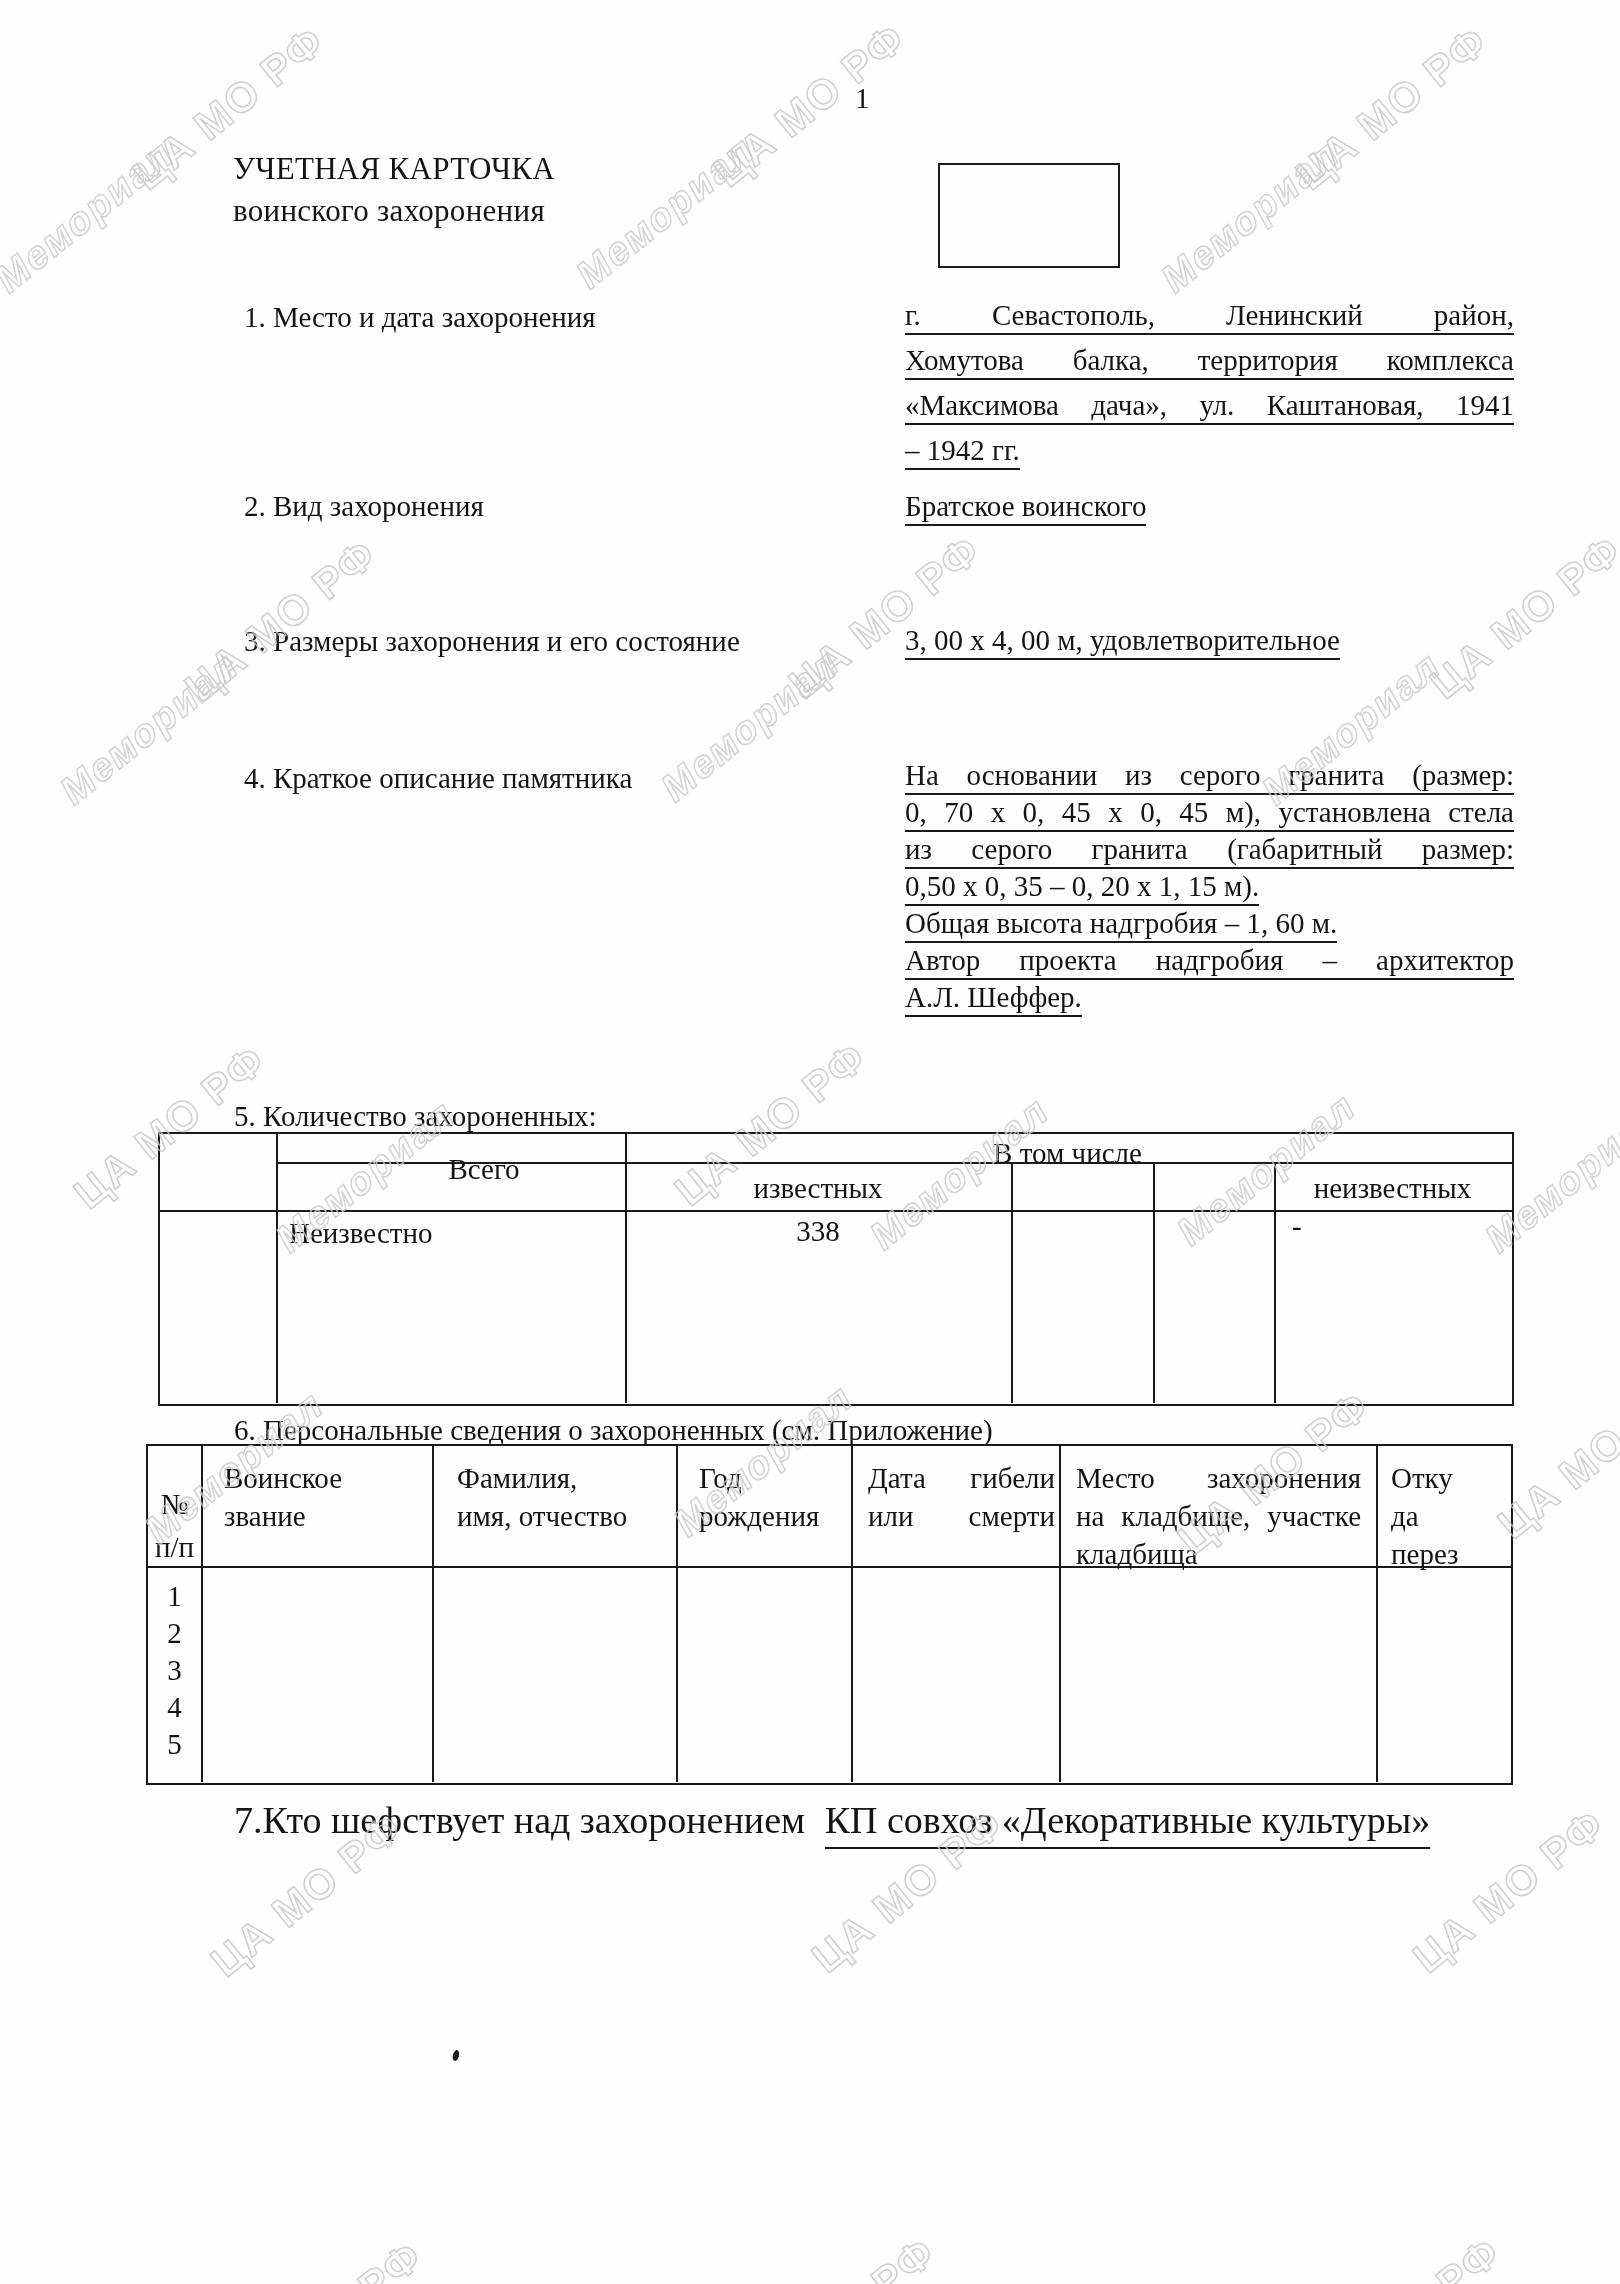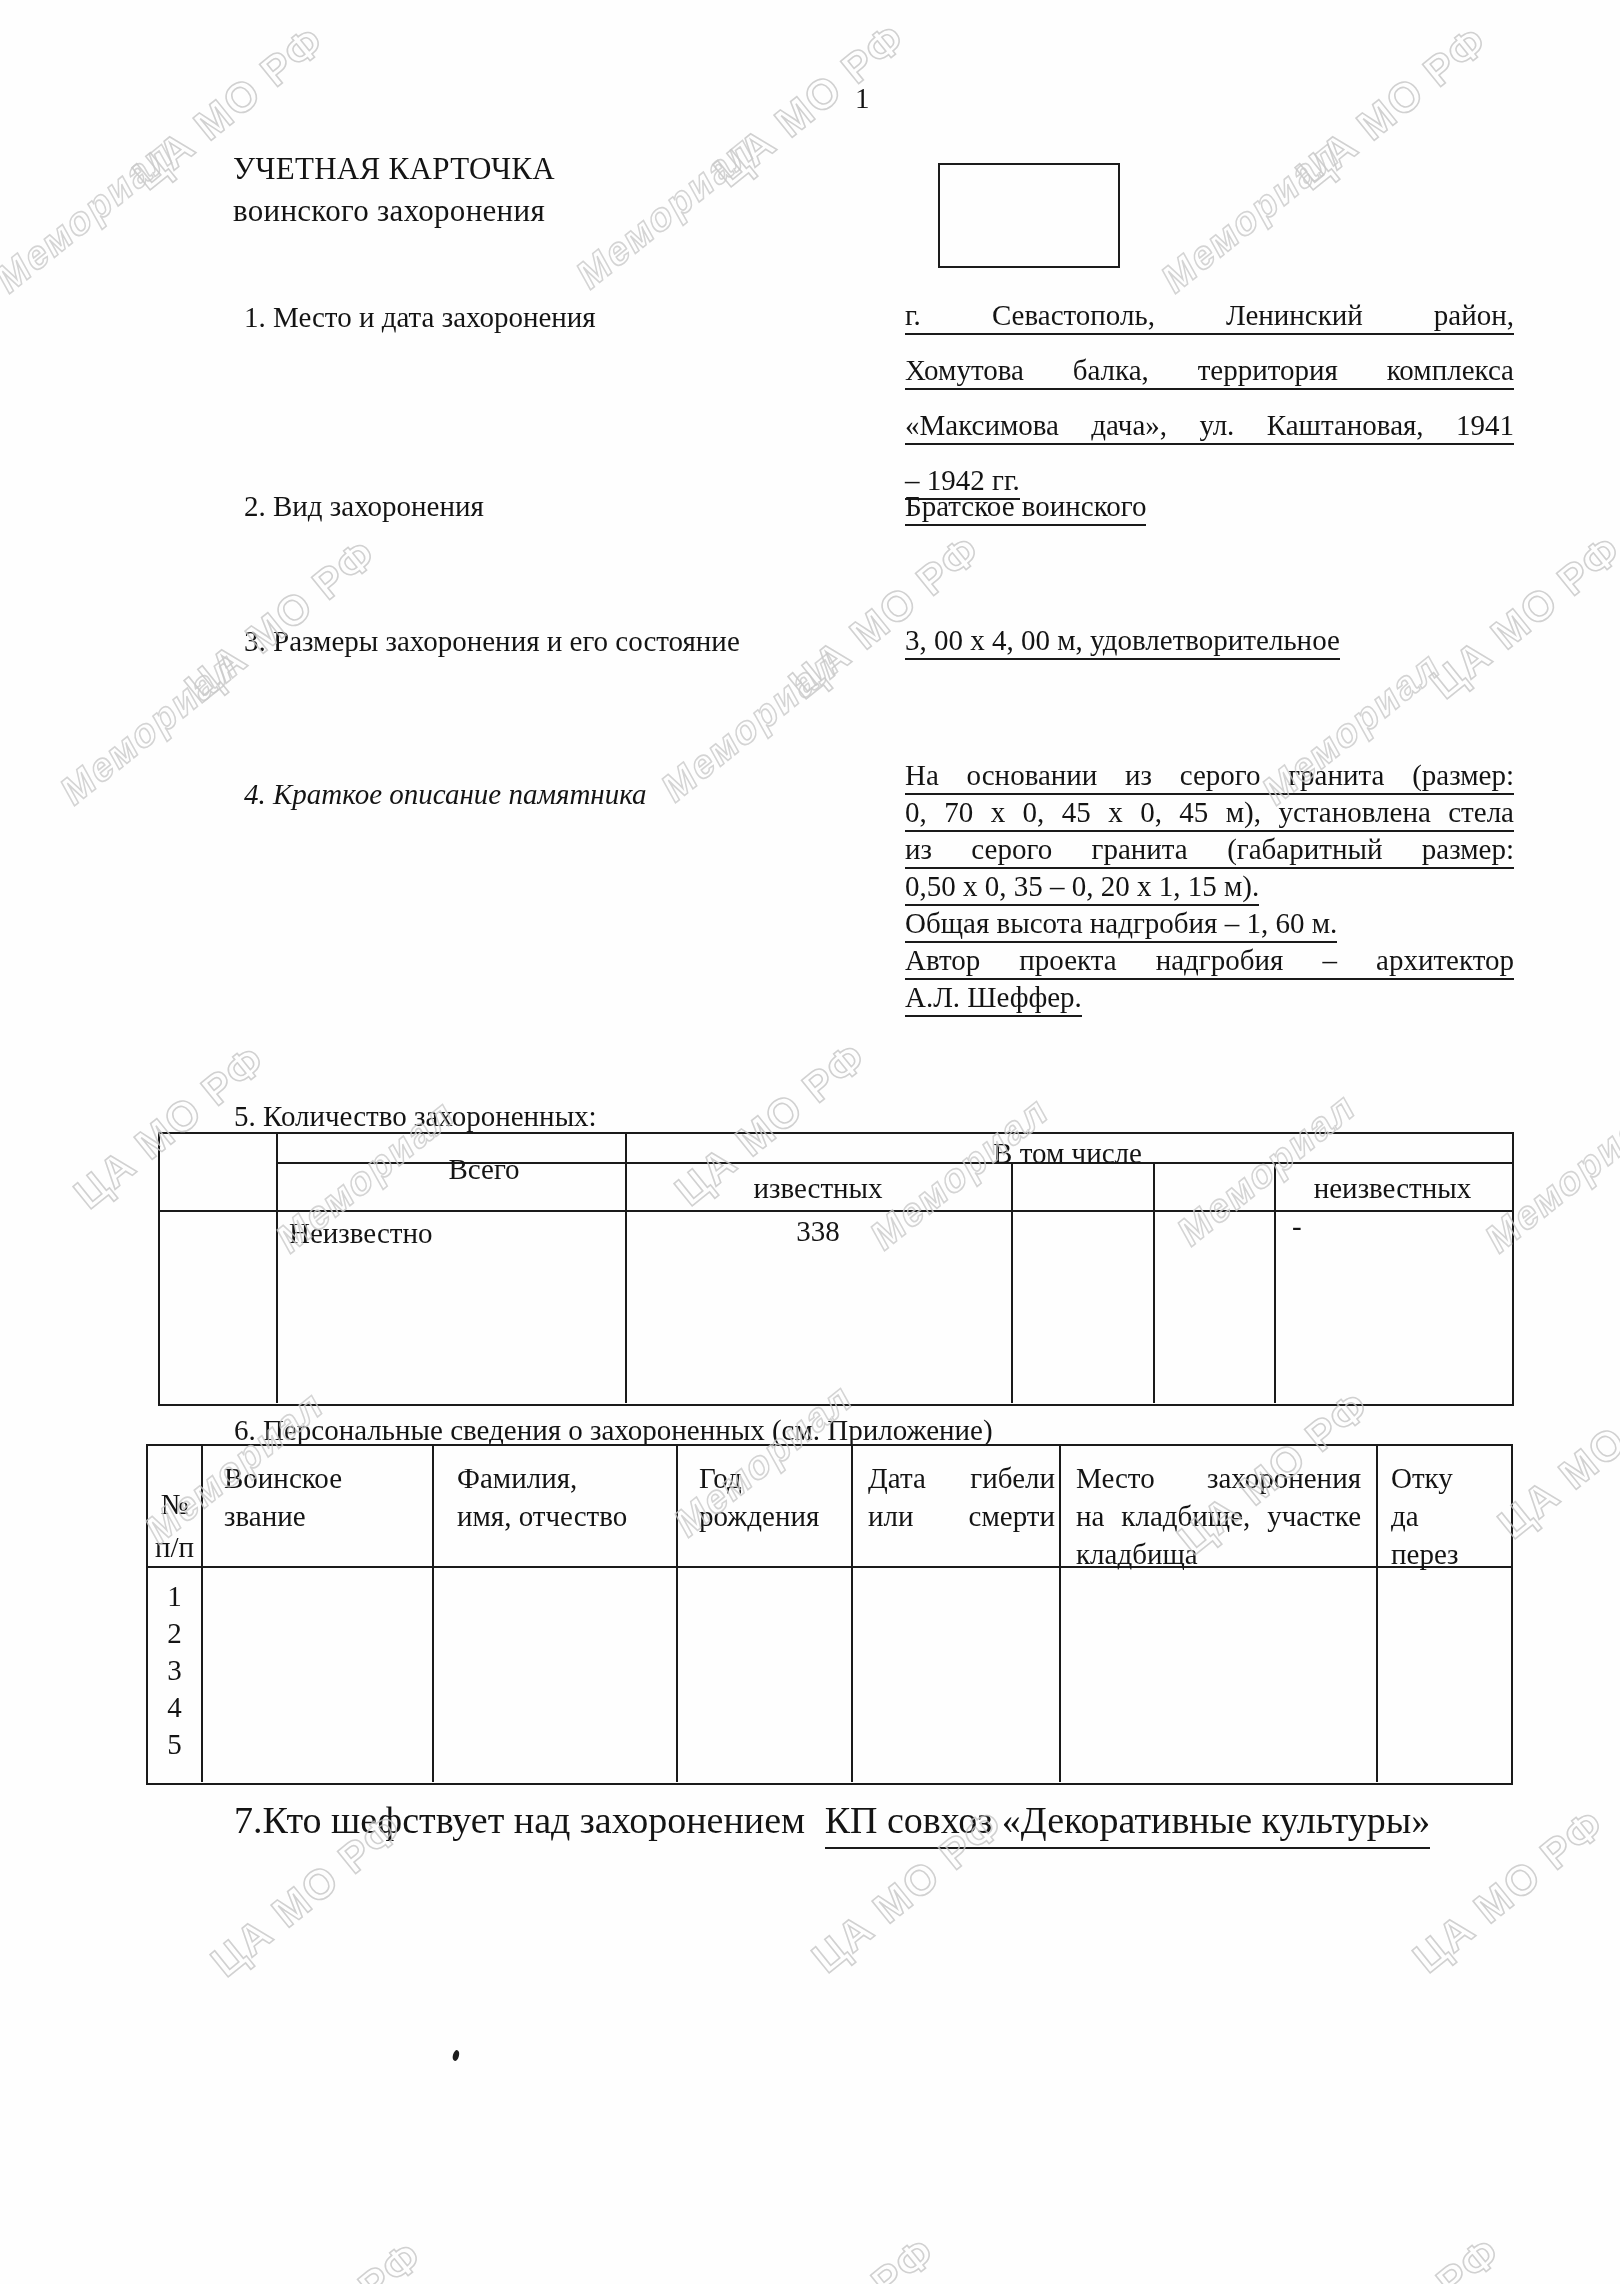--- a/index.html
+++ b/index.html
@@ -16,25 +16,25 @@
   }
   .wm-ca  { font-size:42px; }
   .wm-mem { font-size:39px; font-weight:900; -webkit-text-stroke:1.6px #cacaca;
             transform:translate(-50%,-50%) rotate(-39deg) skewX(-10deg); }
   
   .pagenum { position:absolute; left:855px; top:82px; font-size:29px; }
   .doc-title { position:absolute; left:233px; top:148px; font-size:31px; line-height:42px; letter-spacing:0.3px; }
   .photo-box { position:absolute; left:938px; top:163px; width:178px; height:101px; border:2.6px solid #1c1c1c; }
   
   .lbl { position:absolute; left:235px; font-size:29px; white-space:nowrap;margin-left:9px; }
-  .lbl-1 { top:301px; } .lbl-2 { top:490px; } .lbl-3 { top:625px; } .lbl-4 { top:778px;font-style:italic; }
+  .lbl-1 { top:301px; } .lbl-2 { top:490px; } .lbl-3 { top:625px; } .lbl-4 { top:762px; }
   .ans { position:absolute; left:905px; width:609px; }
   .ans-1 { top:298px; } .ans-2 { top:489px; } .ans-3 { top:623px; } .ans-4 { top:758px; }
   .al { position:relative; height:37px; line-height:34px; font-size:29px; box-sizing:border-box; }
-  .ans-1 .al { margin-bottom:18px; }
+  .ans-1 .al { margin-bottom:8px; }
   .al.just { border-bottom:2.6px solid #1a1a1a; text-align:justify; text-align-last:justify; }
   .u { display:inline-block; height:37px; line-height:34px; border-bottom:2.6px solid #1a1a1a;
        box-sizing:border-box; white-space:nowrap; }
   
   .sec-title { position:absolute; left:234px; font-size:29px; white-space:nowrap; }
   .s5-title { top:1100px; } .s6-title { top:1414px; }
   
   .tbl { position:absolute; border:2.6px solid #1a1a1a; box-sizing:border-box; }
   .t5 { left:158px; top:1132px; width:1356px; height:274px; }
   .t6 { left:146px; top:1444px; width:1367px; height:341px; }

